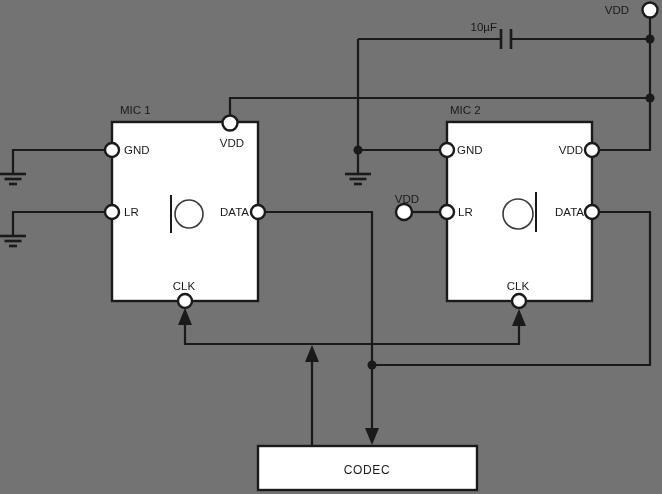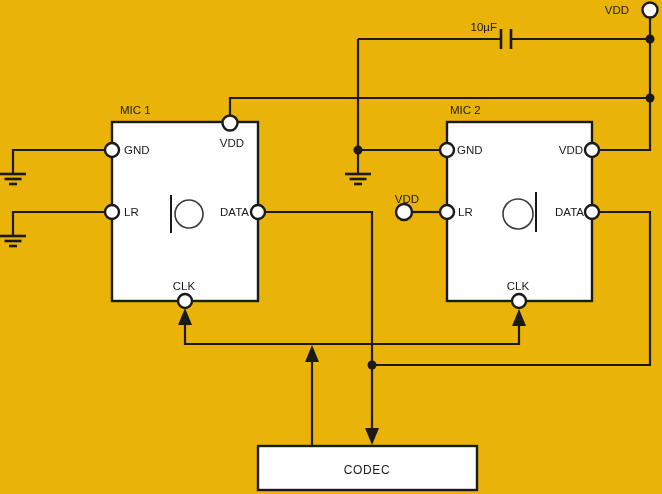--- a/index.html
+++ b/index.html
@@ -1,16 +1,16 @@
 <!DOCTYPE html>
 <html><head>
 <meta charset="utf-8">
 <style>
   html,body{margin:0;padding:0;background:#ffffff;}
-  .stage{width:662px;height:494px;background:#eab308;position:relative;overflow:hidden;}
+  .stage{width:662px;height:494px;background:#737373;position:relative;overflow:hidden;}
   svg{display:block;}
   .wire{stroke:#1a1a1a;stroke-width:2.2;fill:none;}
   .plate{stroke:#1a1a1a;stroke-width:2.6;fill:none;}
   .box{stroke:#1a1a1a;stroke-width:2.4;fill:#ffffff;}
   .pin{stroke:#1a1a1a;stroke-width:2.4;fill:#ffffff;}
   .term{stroke:#1a1a1a;stroke-width:2.4;fill:#ffffff;}
   .dot{fill:#1a1a1a;stroke:none;}
   .arrow{fill:#1a1a1a;stroke:none;}
   .gnd{stroke:#1a1a1a;stroke-width:2.6;fill:none;}
   .micsym{stroke:#3a3a3a;stroke-width:1.6;fill:none;}

